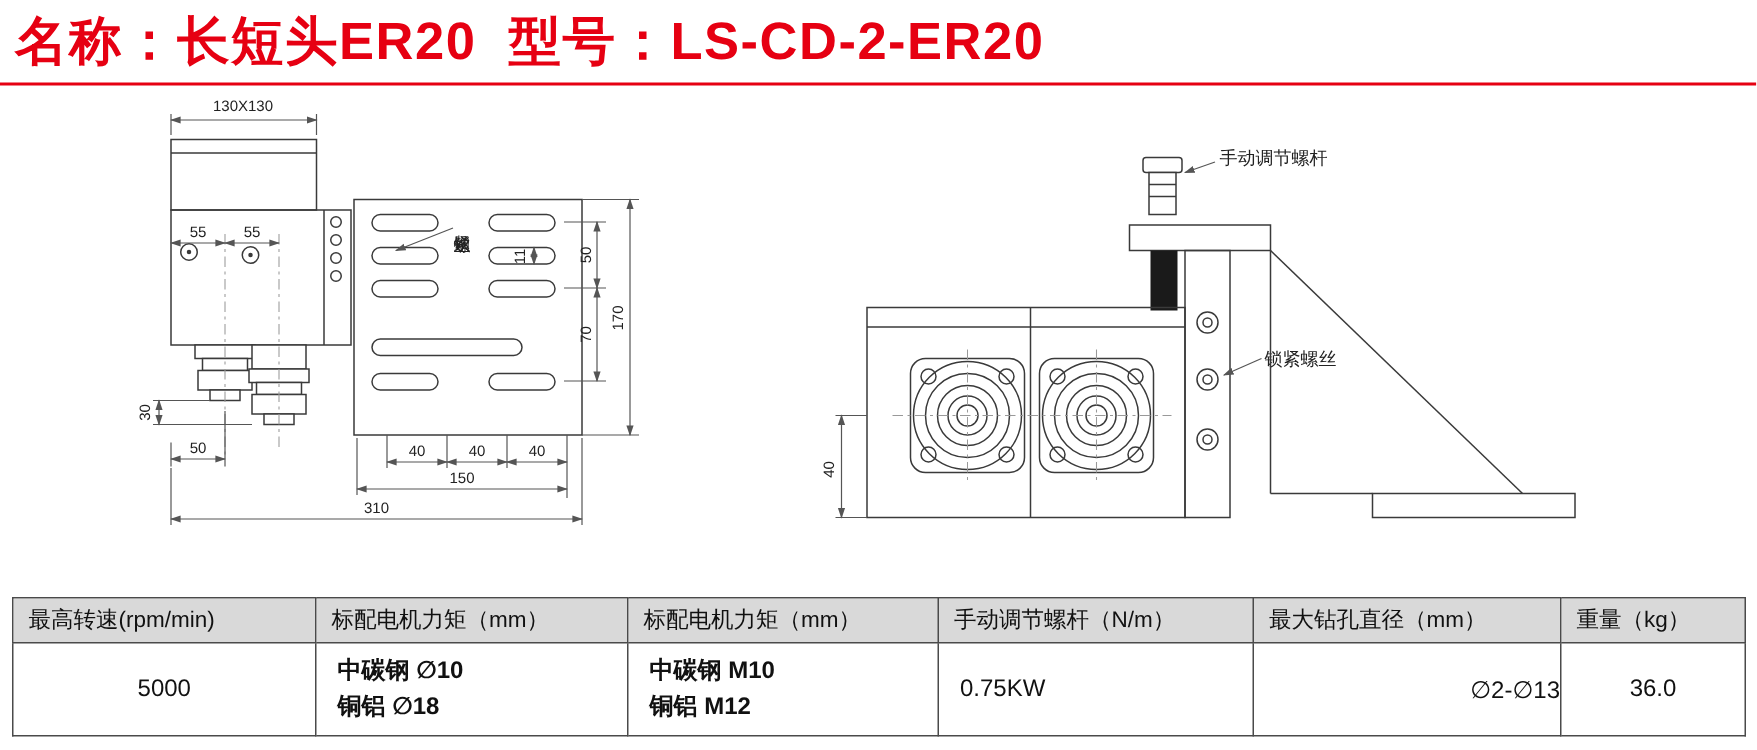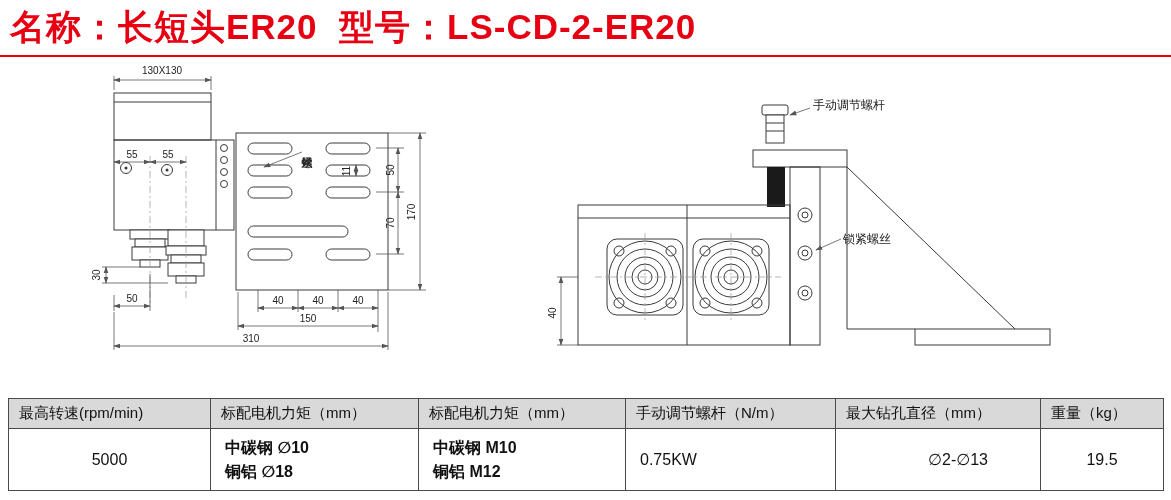--- a/index.html
+++ b/index.html
@@ -24,21 +24,21 @@
   .lblt { font-size:12px; }
   .vtext { writing-mode:vertical-rl; text-orientation:upright; font-size:11px; }
 
   table.spec { position:absolute; left:8px; top:398px; width:1155px;
                border-collapse:collapse; table-layout:fixed; }
   .spec th, .spec td { border:1px solid #4a4a4a; overflow:hidden; }
   .spec th { background:#d9d9d9; height:30px; font-size:15px; font-weight:400;
              text-align:left; padding:0 4px 0 10px; color:#111; }
   .spec td { height:62px; font-size:16px; background:#fff; vertical-align:middle; }
   .spec td.lft { text-align:left; padding-left:14px; }
-  .spec td.lft2 { text-align:center; padding-left:40px; }
+  .spec td.lft2 { text-align:right; padding-left:40px; }
   .spec td.ctr { text-align:center; }
   .cellline { line-height:24px;font-weight:bold; }
 </style>
 </head>
 <body>
 
 <div class="page">
 
   <div class="title">名称：长短头ER20  型号：LS-CD-2-ER20</div>
   <div class="red-line"></div>
@@ -256,18 +256,18 @@
         <td class="lft">
           <div class="cellline">中碳钢 ∅10</div>
           <div class="cellline">铜铝 ∅18</div>
         </td>
         <td class="lft">
           <div class="cellline">中碳钢 M10</div>
           <div class="cellline">铜铝 M12</div>
         </td>
         <td class="lft">0.75KW</td>
         <td class="lft2">∅2-∅13</td>
-        <td class="ctr">19.5</td>
+        <td class="ctr">36.0</td>
       </tr>
     </tbody>
   </table>
 
 </div>
 
 </body></html>

